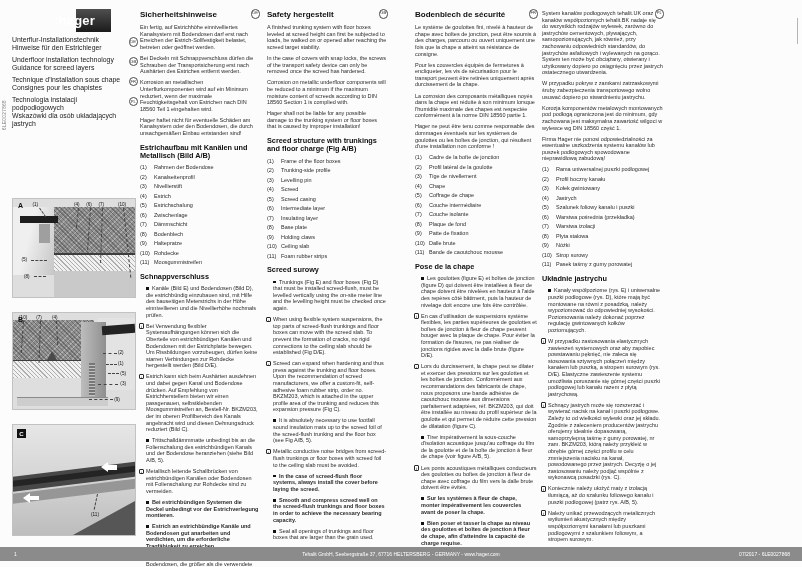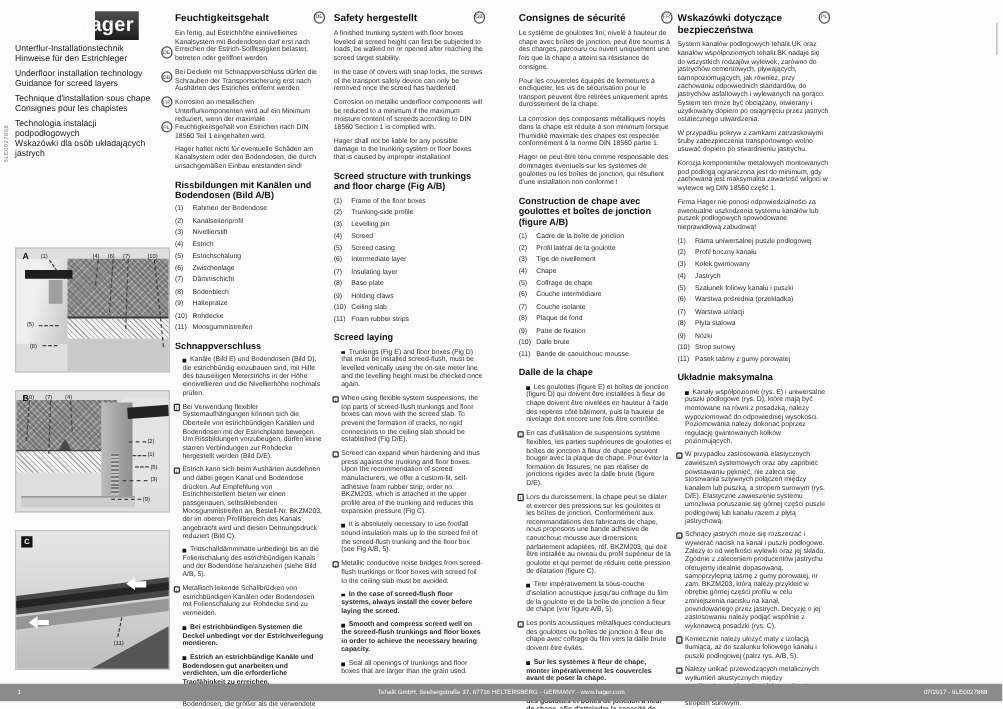--- a/index.html
+++ b/index.html
@@ -1,18 +1,18 @@
 <!DOCTYPE html>
 <html><head>
 <meta charset="utf-8">
 <style>
   html,body{margin:0;padding:0}
   body{width:802px;height:567px;position:relative;background:#fcfcfc;font-family:"Liberation Sans",sans-serif;color:#222;overflow:hidden}
   
-  .logo{position:absolute;left:76px;top:9px;width:35px;height:23px;background:linear-gradient(180deg,#4f4f4f,#1b1b1b);color:#fff;font-weight:bold;font-size:16px;display:flex;align-items:center;justify-content:flex-end;padding-right:4px;box-sizing:border-box;letter-spacing:.2px}
+  .logo{position:absolute;left:76px;top:9px;width:35px;height:23px;background:linear-gradient(180deg,#4f4f4f,#1b1b1b);color:#fff;font-weight:bold;font-size:13px;display:flex;align-items:center;justify-content:flex-end;padding-right:16px;box-sizing:border-box;letter-spacing:.2px}
   .side-code{position:absolute;left:2px;top:130px;transform:rotate(-90deg);transform-origin:left top;font-size:4.6px;color:#777;letter-spacing:.4px;white-space:nowrap}
   .trim-mark{position:absolute;left:797px;top:18px;width:1px;height:26px;background:#b5b5b5}
   
   .titles{position:absolute;left:12px;top:36px;width:126px}
   .tgroup{display:flex;align-items:flex-start;margin-bottom:3.5px}
   .tlines{flex:1;font-size:6.9px;line-height:8.2px;color:#1a1a1a}
   .badge{width:9.5px;height:9.5px;border:1px solid #4a4a4a;border-radius:50%;font-size:4.2px;color:#333;display:inline-flex;align-items:center;justify-content:center;flex:none;box-sizing:border-box;background:#fff}
   .tgroup .badge{margin-left:2px;margin-top:1px}
   
   .col{position:absolute;top:10px;font-size:5.5px;line-height:6.6px;color:#2b2b2b}
@@ -86,26 +86,26 @@
       <div class="tlines">
         <div>Technologia instalacji podpodłogowych</div>
         <div>Wskazówki dla osób układających jastrych</div>
       </div>
       <span class="badge">PL</span>
     </div>
   </div>
 
 <div class="col" id="col-de">
     <span class="badge cbadge">DE</span>
-    <div class="bh1">Feuchtigkeitsgehalt</div>
+    <div class="bh1">Sicherheitshinweise</div>
     <div class="bp">Ein fertig, auf Estrichhöhe einnivelliertes Kanalsystem mit Bodendosen darf erst nach Erreichen der Estrich-Sollfestigkeit belastet, betreten oder geöffnet werden.</div>
     <div class="bp">Bei Deckeln mit Schnappverschluss dürfen die Schrauben der Transportsicherung erst nach Aushärten des Estriches entfernt werden.</div>
     <div class="bp">Korrosion an metallischen Unterflurkomponenten wird auf ein Minimum reduziert, wenn der maximale Feuchtigkeitsgehalt von Estrichen nach DIN 18560 Teil 1 eingehalten wird.</div>
     <div class="bp">Hager haftet nicht für eventuelle Schäden am Kanalsystem oder den Bodendosen, die durch unsachgemäßen Einbau entstanden sind!</div>
-    <div class="bh2">Rissbildungen mit Kanälen und Bodendosen (Bild A/B)</div>
+    <div class="bh2">Estrichaufbau mit Kanälen und Metallisch (Bild A/B)</div>
     <div class="bnum">
       <span class="n">(1)</span>
       <span class="tx">Rahmen der Bodendose</span>
     </div>
     <div class="bnum">
       <span class="n">(2)</span>
       <span class="tx">Kanalseitenprofil</span>
     </div>
     <div class="bnum">
       <span class="n">(3)</span>
@@ -198,38 +198,37 @@
       <span class="tx">Holding claws</span>
     </div>
     <div class="bnum">
       <span class="n">(10)</span>
       <span class="tx">Ceiling slab</span>
     </div>
     <div class="bnum">
       <span class="n">(11)</span>
       <span class="tx">Foam rubber strips</span>
     </div>
-    <div class="bh2">Screed laying</div>
+    <div class="bh2">Screed surowy</div>
     <div class="bitem sq"><span class="mk-sq"></span><span>Trunkings (Fig E) and floor boxes (Fig D) that must be installed screed-flush, must be levelled vertically using the on-site meter line and the levelling height must be checked once again.</span></div>
     <div class="bitem info"><span class="mk-info">i</span><span>When using flexible system suspensions, the top parts of screed-flush trunkings and floor boxes can move with the screed slab. To prevent the formation of cracks, no rigid connections to the ceiling slab should be established (Fig D/E).</span></div>
     <div class="bitem info"><span class="mk-info">i</span><span>Screed can expand when hardening and thus press against the trunking and floor boxes. Upon the recommendation of screed manufacturers, we offer a custom-fit, self-adhesive foam rubber strip, order no. BKZM203, which is attached in the upper profile area of the trunking and reduces this expansion pressure (Fig C).</span></div>
     <div class="bitem sq"><span class="mk-sq"></span><span>It is absolutely necessary to use footfall sound insulation mats up to the screed foil of the screed-flush trunking and the floor box (see Fig A/B, 5).</span></div>
     <div class="bitem info"><span class="mk-info">i</span><span>Metallic conductive noise bridges from screed-flush trunkings or floor boxes with screed foil to the ceiling slab must be avoided.</span></div>
     <div class="bitem sq bold"><span class="mk-sq"></span><span>In the case of screed-flush floor systems, always install the cover before laying the screed.</span></div>
     <div class="bitem sq bold"><span class="mk-sq"></span><span>Smooth and compress screed well on the screed-flush trunkings and floor boxes in order to achieve the necessary bearing capacity.</span></div>
     <div class="bitem sq"><span class="mk-sq"></span><span>Seal all openings of trunkings and floor boxes that are larger than the grain used.</span></div>
   </div>
 <div class="col" id="col-fr">
     <span class="badge cbadge">FR</span>
-    <div class="bh1">Consignes de sécurité</div>
+    <div class="bh1">Bodenblech de sécurité</div>
     <div class="bp">Le système de goulottes fini, nivelé à hauteur de chape avec boîtes de jonction, peut être soumis à des charges, parcouru ou ouvert uniquement une fois que la chape a atteint sa résistance de consigne.</div>
     <div class="bp">Pour les couvercles équipés de fermetures à encliqueter, les vis de sécurisation pour le transport peuvent être retirées uniquement après durcissement de la chape.</div>
     <div class="bp">La corrosion des composants métalliques noyés dans la chape est réduite à son minimum lorsque l'humidité maximale des chapes est respectée conformément à la norme DIN 18560 partie 1.</div>
     <div class="bp">Hager ne peut être tenu comme responsable des dommages éventuels sur les systèmes de goulottes ou les boîtes de jonction, qui résultent d'une installation non conforme !</div>
-    <div class="bh2">Construction de chape avec goulottes et boîtes de jonction (figure A/B)</div>
     <div class="bnum">
       <span class="n">(1)</span>
       <span class="tx">Cadre de la boîte de jonction</span>
     </div>
     <div class="bnum">
       <span class="n">(2)</span>
       <span class="tx">Profil latéral de la goulotte</span>
     </div>
     <div class="bnum">
       <span class="n">(3)</span>
@@ -260,32 +259,31 @@
       <span class="tx">Patte de fixation</span>
     </div>
     <div class="bnum">
       <span class="n">(10)</span>
       <span class="tx">Dalle brute</span>
     </div>
     <div class="bnum">
       <span class="n">(11)</span>
       <span class="tx">Bande de caoutchouc mousse</span>
     </div>
-    <div class="bh2">Dalle de la chape</div>
+    <div class="bh2">Pose de la chape</div>
     <div class="bitem sq"><span class="mk-sq"></span><span>Les goulottes (figure E) et boîtes de jonction (figure D) qui doivent être installées à fleur de chape doivent être nivelées en hauteur à l'aide des repères côté bâtiment, puis la hauteur de nivelage doit encore une fois être contrôlée.</span></div>
     <div class="bitem info"><span class="mk-info">i</span><span>En cas d'utilisation de suspensions système flexibles, les parties supérieures de goulottes et boîtes de jonction à fleur de chape peuvent bouger avec la plaque de chape. Pour éviter la formation de fissures, ne pas réaliser de jonctions rigides avec la dalle brute (figure D/E).</span></div>
     <div class="bitem info"><span class="mk-info">i</span><span>Lors du durcissement, la chape peut se dilater et exercer des pressions sur les goulottes et les boîtes de jonction. Conformément aux recommandations des fabricants de chape, nous proposons une bande adhésive de caoutchouc mousse aux dimensions parfaitement adaptées, réf. BKZM203, qui doit être installée au niveau du profil supérieur de la goulotte et qui permet de réduire cette pression de dilatation (figure C).</span></div>
     <div class="bitem sq"><span class="mk-sq"></span><span>Tirer impérativement la sous-couche d'isolation acoustique jusqu'au coffrage du film de la goulotte et de la boîte de jonction à fleur de chape (voir figure A/B, 5).</span></div>
     <div class="bitem info"><span class="mk-info">i</span><span>Les ponts acoustiques métalliques conducteurs des goulottes ou boîtes de jonction à fleur de chape avec coffrage du film vers la dalle brute doivent être évités.</span></div>
     <div class="bitem sq bold"><span class="mk-sq"></span><span>Sur les systèmes à fleur de chape, monter impérativement les couvercles avant de poser la chape.</span></div>
     <div class="bitem sq bold"><span class="mk-sq"></span><span>Bien poser et tasser la chape au niveau des goulottes et boîtes de jonction à fleur de chape, afin d'atteindre la capacité de charge requise.</span></div>
   </div>
 <div class="col" id="col-pl">
     <span class="badge cbadge">PL</span>
-    <div class="bh1">Wskazówki dotyczące bezpieczeństwa</div>
     <div class="bp">System kanałów podłogowych tehalit.UK oraz kanałów współpoziomych tehalit.BK nadaje się do wszystkich rodzajów wylewek, zarówno do jastrychów cementowych, pływających, samopoziomujących, jak również, przy zachowaniu odpowiednich standardów, do jastrychów asfaltowych i wylewanych na gorąco. System ten może być obciążany, otwierany i użytkowany dopiero po osiągnięciu przez jastrych ostatecznego utwardzenia.</div>
     <div class="bp">W przypadku pokryw z zamkami zatrzaskowymi śruby zabezpieczenia transportowego wolno usuwać dopiero po stwardnieniu jastrychu.</div>
     <div class="bp">Korozja komponentów metalowych montowanych pod podłogą ograniczona jest do minimum, gdy zachowana jest maksymalna zawartość wilgoci w wylewce wg DIN 18560 część 1.</div>
     <div class="bp">Firma Hager nie ponosi odpowiedzialności za ewentualne uszkodzenia systemu kanałów lub puszek podłogowych spowodowane nieprawidłową zabudową!</div>
     <div class="bnum">
       <span class="n">(1)</span>
       <span class="tx">Rama uniwersalnej puszki podłogowej</span>
     </div>
     <div class="bnum">
       <span class="n">(2)</span>
@@ -320,21 +318,21 @@
       <span class="tx">Nóżki</span>
     </div>
     <div class="bnum">
       <span class="n">(10)</span>
       <span class="tx">Strop surowy</span>
     </div>
     <div class="bnum">
       <span class="n">(11)</span>
       <span class="tx">Pasek taśmy z gumy porowatej</span>
     </div>
-    <div class="bh2">Układnie maksymalna</div>
+    <div class="bh2">Układnie jastrychu</div>
     <div class="bitem sq"><span class="mk-sq"></span><span>Kanały współpoziome (rys. E) i uniwersalne puszki podłogowe (rys. D), które mają być montowane na równi z posadzką, należy wypoziomować do odpowiedniej wysokości. Poziomowania należy dokonać poprzez regulację gwintowanych kołków poziomujących.</span></div>
     <div class="bitem info"><span class="mk-info">i</span><span>W przypadku zastosowania elastycznych zawieszeń systemowych oraz aby zapobiec powstawaniu pęknięć, nie zaleca się stosowania sztywnych połączeń między kanałem lub puszką, a stropem surowym (rys. D/E). Elastyczne zawieszenie systemu umożliwia poruszanie się górnej części puszki podłogowej lub kanału razem z płytą jastrychową.</span></div>
     <div class="bitem info"><span class="mk-info">i</span><span>Schnący jastrych może się rozszerzać i wywierać nacisk na kanał i puszki podłogowe. Zależy to od wielkości wylewki oraz jej składu. Zgodnie z zaleceniem producentów jastrychu oferujemy idealnie dopasowaną, samoprzylepną taśmę z gumy porowatej, nr zam. BKZM203, którą należy przykleić w obrębie górnej części profilu w celu zmniejszenia nacisku na kanał, powodowanego przez jastrych. Decyzję o jej zastosowaniu należy podjąć wspólnie z wykonawcą posadzki (rys. C).</span></div>
     <div class="bitem info"><span class="mk-info">i</span><span>Koniecznie należy ułożyć maty z izolacją tłumiącą, aż do szalunku foliowego kanału i puszki podłogowej (patrz rys. A/B, 5).</span></div>
     <div class="bitem info"><span class="mk-info">i</span><span>Należy unikać przewodzących metalicznych wytłumień akustycznych między współpoziomymi kanałami lub puszkami podłogowymi z szalunkiem foliowym, a stropem surowym.</span></div>
   </div>
 
 <div class="fig" style="left:12px;top:198px;width:124px;height:100px">
   <div class="shape" style="left:0;top:8%;width:34%;height:70%;background:linear-gradient(105deg,#efefef 40%,#c6c6c6)"></div>
   <div class="shape tex-screed" style="left:34%;top:8%;right:0;height:47%"></div>

